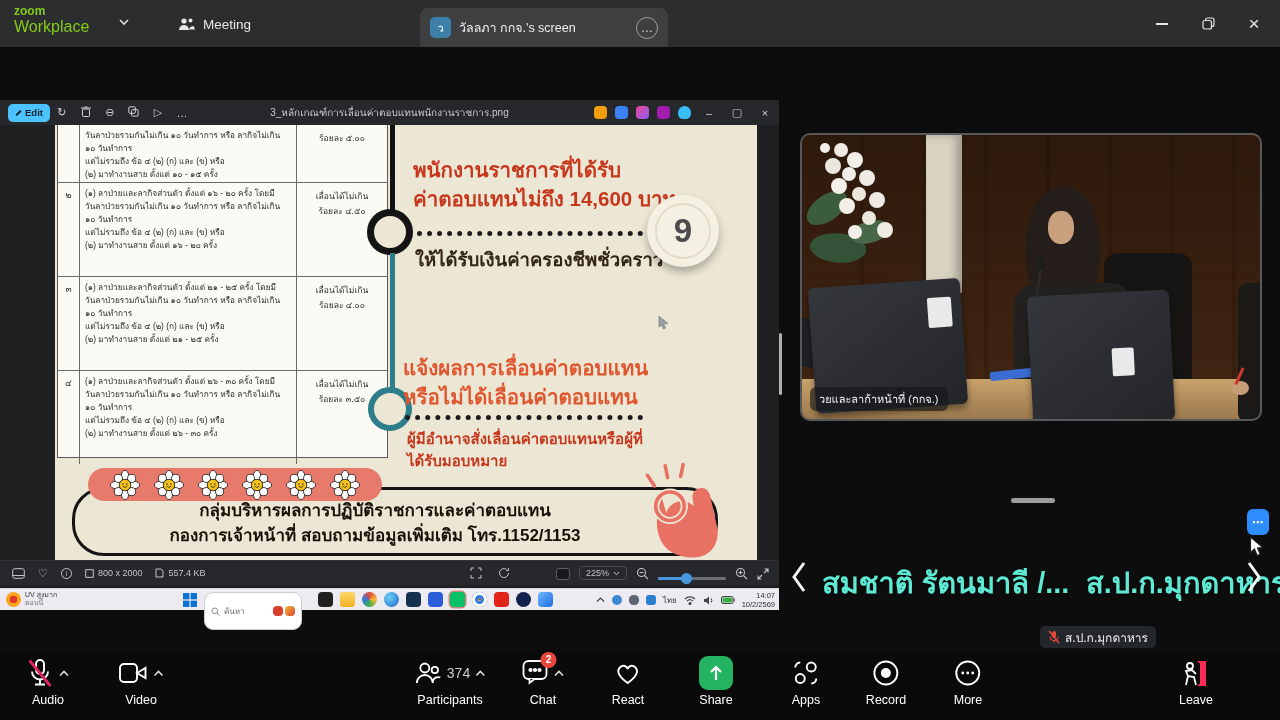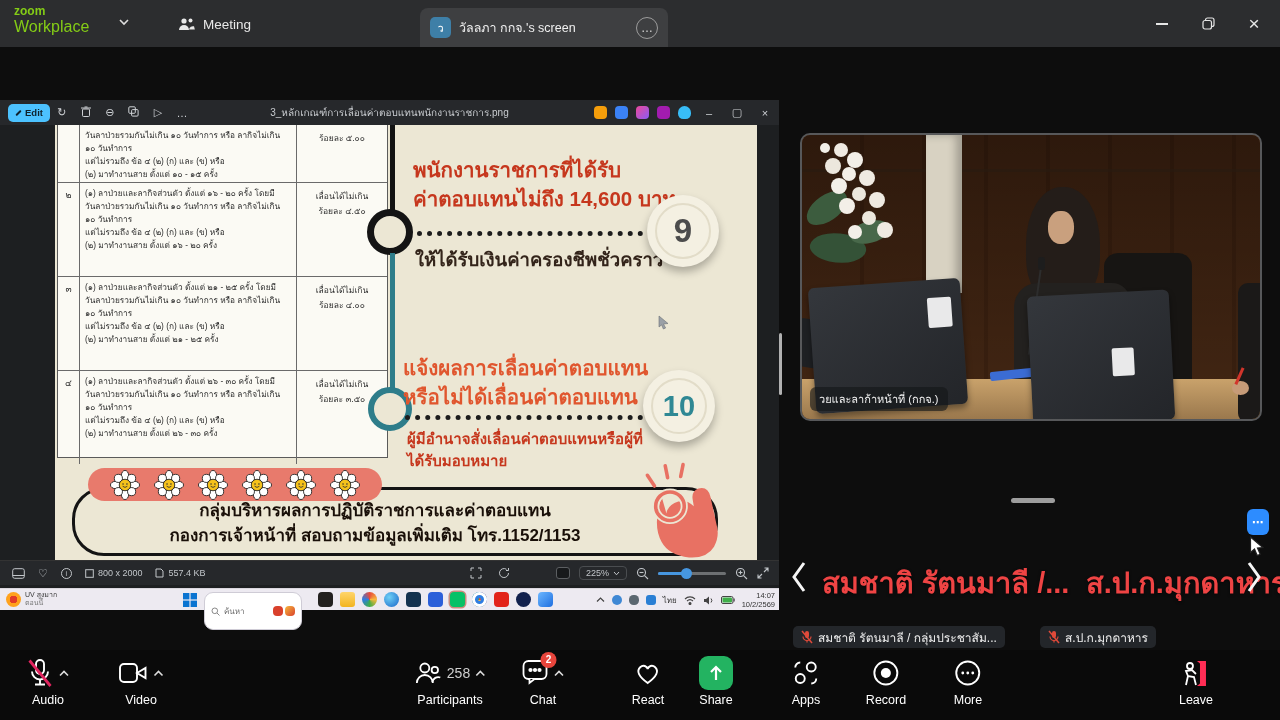--- a/index.html
+++ b/index.html
@@ -70,21 +70,21 @@
   .footer-pill { position:absolute; left:33px; top:343px; width:294px; height:33px; background:#e87a6c; border-radius:17px; display:flex; align-items:center; justify-content:center; gap:14px; }
   .footer-text { position:absolute; left:40px; top:374px; width:560px; text-align:center; font-weight:bold; color:#190f08; font-size:17px; line-height:1.45; }
   .hand { position:absolute; left:582px; top:336px; }
   .doc-cursor { position:absolute; left:602px; top:190px; }
 
   .ph-statusbar { position:absolute; left:0; top:460px; width:100%; height:25px; background:#26282b; border-top:1px solid #333; display:flex; align-items:center; color:#c2c6ca; font-size:9px; }
   .sb-left { display:flex; align-items:center; gap:13px; padding-left:12px; }
   .sb-group { display:flex; align-items:center; gap:4px;text-align:right; }
   .circle-i { width:11px; height:11px; border:1px solid #c2c6ca; border-radius:50%; font-size:7px; display:flex; align-items:center; justify-content:center; }
   .sb-center { position:absolute; left:470px; display:flex; gap:16px; }
-  .sb-right { position:absolute; right:10px; display:flex; align-items:center; gap:9px; }
+  .sb-right { position:absolute; right:10px; display:flex; align-items:flex-end; gap:9px; }
   .zoom-sel { display:flex; align-items:center; gap:4px; border:1px solid #4a4d50; border-radius:4px; padding:1px 6px; font-size:9px; }
   .slider { width:68px; height:3px; background:#6d7073; border-radius:2px; position:relative; }
   .slider-fill { position:absolute; left:0; top:0; height:3px; width:27px; background:#4696e0; border-radius:2px; }
   .slider-thumb { position:absolute; left:23px; top:-4px; width:11px; height:11px; border-radius:50%; background:#4696e0; }
   .thumb-ico { width:14px; height:12px; background:#17191b; border:1px solid #5c5f62; border-radius:3px; }
 
   
   .wtaskbar { position:absolute; left:0; top:488px; width:100%; height:22px; background:#edeaf1; border-top:1px solid #d9d6de; }
   .widget { position:absolute; left:6px; top:2px; display:flex; align-items:center; gap:4px; }
   .uv-ico { width:15px; height:15px; border-radius:50%; background:radial-gradient(circle at 50% 50%, #e23c28 0 34%, #ffa21c 36% 100%); }
@@ -127,21 +127,21 @@
   .person-r { position:absolute; left:436px; top:148px; width:28px; height:140px; background:#1b1918; border-radius:10px 0 0 10px; }
   .hand-r { position:absolute; left:430px; top:246px; width:17px; height:14px; background:#c69b78; border-radius:50%; }
   .pen-r { position:absolute; left:436px; top:232px; width:2.5px; height:18px; background:#d1352b; transform:rotate(24deg); }
   .vid-label { position:absolute; left:8px; bottom:8px; background:rgba(20,22,24,.62); color:#f2f2f2; font-size:11px; padding:3px 9px; border-radius:6px; }
 
   .panel-divider { position:absolute; left:779px; top:333px; width:3px; height:62px; background:#cfcfcf; border-radius:2px; opacity:.85; }
   .drag-handle { position:absolute; left:1011px; top:498px; width:44px; height:5px; background:#9d9d9d; border-radius:3px; }
   .more-blue { position:absolute; left:1247px; top:509px; width:22px; height:26px; background:#2d8cff; border-radius:6px; color:#fff; display:flex; align-items:center; justify-content:center; font-size:11px; font-weight:bold; letter-spacing:1px; }
   .cursor-arrow { position:absolute; left:1249px; top:536px; }
 
-  .strip-name { position:absolute; color:#ef4444; font-size:29px; font-weight:bold; text-shadow:0 1px 3px rgba(0,0,0,.6); white-space:nowrap; }
+  .strip-name { position:absolute; color:#5eead4; font-size:29px; font-weight:bold; text-shadow:0 1px 3px rgba(0,0,0,.6); white-space:nowrap; }
   .strip-chev { position:absolute; top:560px; }
   .small-label { position:absolute; top:626px; height:22px; background:rgba(38,41,45,.9); border-radius:5px; display:flex; align-items:center; gap:5px; padding:0 8px; color:#f0f0f0; font-size:12px; white-space:nowrap; }
 
   
   .toolbar { position:absolute; left:0; top:650px; width:1280px; height:70px; background:#0a0a0a; }
   .tbtn { position:absolute; top:6px; transform:translateX(-50%); display:flex; flex-direction:column; align-items:center; gap:3px; }
   .tbtn-iconrow { height:34px; display:flex; align-items:center; gap:5px; }
   .tbtn-label { color:#fff; font-size:12.5px; }
   .pcount { color:#cfcfcf; font-size:14px; }
   .chat-wrap { position:relative; }
@@ -277,23 +277,20 @@
       <div class="i9-sub">ให้ได้รับเงินค่าครองชีพชั่วคราว</div>
       <div class="badge badge9">
         <div class="badge-inner">9</div>
       </div>
 
       <div class="item-title i10-title prelines">แจ้งผลการเลื่อนค่าตอบแทน
 หรือไม่ได้เลื่อนค่าตอบแทน</div>
       <div class="dotline dot10"></div>
       <div class="i10-sub prelines">ผู้มีอำนาจสั่งเลื่อนค่าตอบแทนหรือผู้ที่
 ได้รับมอบหมาย</div>
-      <div class="badge badge10">
-        <div class="badge-inner">10</div>
-      </div>
 
       <div class="footer-box"></div>
       <div class="footer-pill">
         <svg width="30" height="30" viewBox="0 0 34 34">
             <g fill="#fff" stroke="#222" stroke-width="1">
               <ellipse cx="17" cy="6.5" rx="4.2" ry="6"></ellipse>
               <ellipse cx="17" cy="27.5" rx="4.2" ry="6"></ellipse>
               <ellipse cx="6.5" cy="17" rx="6" ry="4.2"></ellipse>
               <ellipse cx="27.5" cy="17" rx="6" ry="4.2"></ellipse>
               <ellipse cx="9.5" cy="9.5" rx="4.6" ry="4.6"></ellipse>
@@ -572,29 +569,20 @@
 
   <svg class="strip-chev" style="left:791px;" width="16" height="34" viewBox="0 0 16 34">
       <polyline points="13,3 3,17 13,31" stroke="#f5f5f5" stroke-width="3" fill="none"></polyline>
     </svg>
   <div class="strip-name" style="left:822px; top:560px;">สมชาติ รัตนมาลี /...</div>
   <div class="strip-name" style="left:1086px; top:560px;">ส.ป.ก.มุกดาหาร</div>
   <svg class="strip-chev" style="left:1246px;" width="16" height="34" viewBox="0 0 16 34">
       <polyline points="3,3 13,17 3,31" stroke="#f5f5f5" stroke-width="3" fill="none"></polyline>
     </svg>
 
-  <div class="small-label" style="left:793px;">
-    <svg width="12" height="14" viewBox="0 0 12 14">
-        <rect x="4" y="1" width="4" height="7" rx="2" fill="#e04a3a"></rect>
-        <path d="M2 6.5 a4 4 0 0 0 8 0" stroke="#e04a3a" fill="none" stroke-width="1.2"></path>
-        <line x1="6" y1="10.5" x2="6" y2="12.5" stroke="#e04a3a" stroke-width="1.2"></line>
-        <line x1="1" y1="1" x2="11" y2="13" stroke="#e04a3a" stroke-width="1.5"></line>
-      </svg>
-    <span>สมชาติ รัตนมาลี / กลุ่มประชาสัม...</span>
-  </div>
   <div class="small-label" style="left:1040px;">
     <svg width="12" height="14" viewBox="0 0 12 14">
         <rect x="4" y="1" width="4" height="7" rx="2" fill="#e04a3a"></rect>
         <path d="M2 6.5 a4 4 0 0 0 8 0" stroke="#e04a3a" fill="none" stroke-width="1.2"></path>
         <line x1="6" y1="10.5" x2="6" y2="12.5" stroke="#e04a3a" stroke-width="1.2"></line>
         <line x1="1" y1="1" x2="11" y2="13" stroke="#e04a3a" stroke-width="1.5"></line>
       </svg>
     <span>ส.ป.ก.มุกดาหาร</span>
   </div>
 
@@ -630,21 +618,21 @@
     </div>
 
     <div class="tbtn" style="left:450px;">
       <div class="tbtn-iconrow">
         <svg width="28" height="27" viewBox="0 0 28 27" fill="none" stroke="#fff" stroke-width="1.8">
           <circle cx="11" cy="8" r="4.5"></circle>
             <path d="M3 23 a8 8 0 0 1 16 0"></path>
             <circle cx="21" cy="10" r="3.2"></circle>
             <path d="M18.5 22 a6 6 0 0 1 8 -4.5"></path>
         </svg>
-        <span class="pcount">258</span>
+        <span class="pcount">374</span>
         <svg width="11" height="7">
             <polyline points="1.5,5.5 5.5,1.5 9.5,5.5" stroke="#ddd" stroke-width="1.6" fill="none"></polyline>
           </svg>
       </div>
       <div class="tbtn-label">Participants</div>
     </div>
 
     <div class="tbtn" style="left:543px;">
       <div class="tbtn-iconrow">
         <span class="chat-wrap">
@@ -657,21 +645,21 @@
           </svg>
           <span class="chat-badge">2</span>
         </span>
         <svg width="11" height="7">
             <polyline points="1.5,5.5 5.5,1.5 9.5,5.5" stroke="#ddd" stroke-width="1.6" fill="none"></polyline>
           </svg>
       </div>
       <div class="tbtn-label">Chat</div>
     </div>
 
-    <div class="tbtn" style="left:628px;margin-left:20px;">
+    <div class="tbtn" style="left:628px;">
       <div class="tbtn-iconrow">
         <svg width="28" height="27" viewBox="0 0 28 27" fill="none" stroke="#fff" stroke-width="1.9">
           <path d="M14 23 C5 16.5 2.5 11 6.5 7.2 c3-2.8 7-1 7.5 2 c0.5-3 4.5-4.8 7.5-2 c4 3.8 1.5 9.3 -7.5 15.8 z"></path>
         </svg>
       </div>
       <div class="tbtn-label">React</div>
     </div>
 
     <div class="tbtn" style="left:716px;">
       <div class="tbtn-iconrow">

